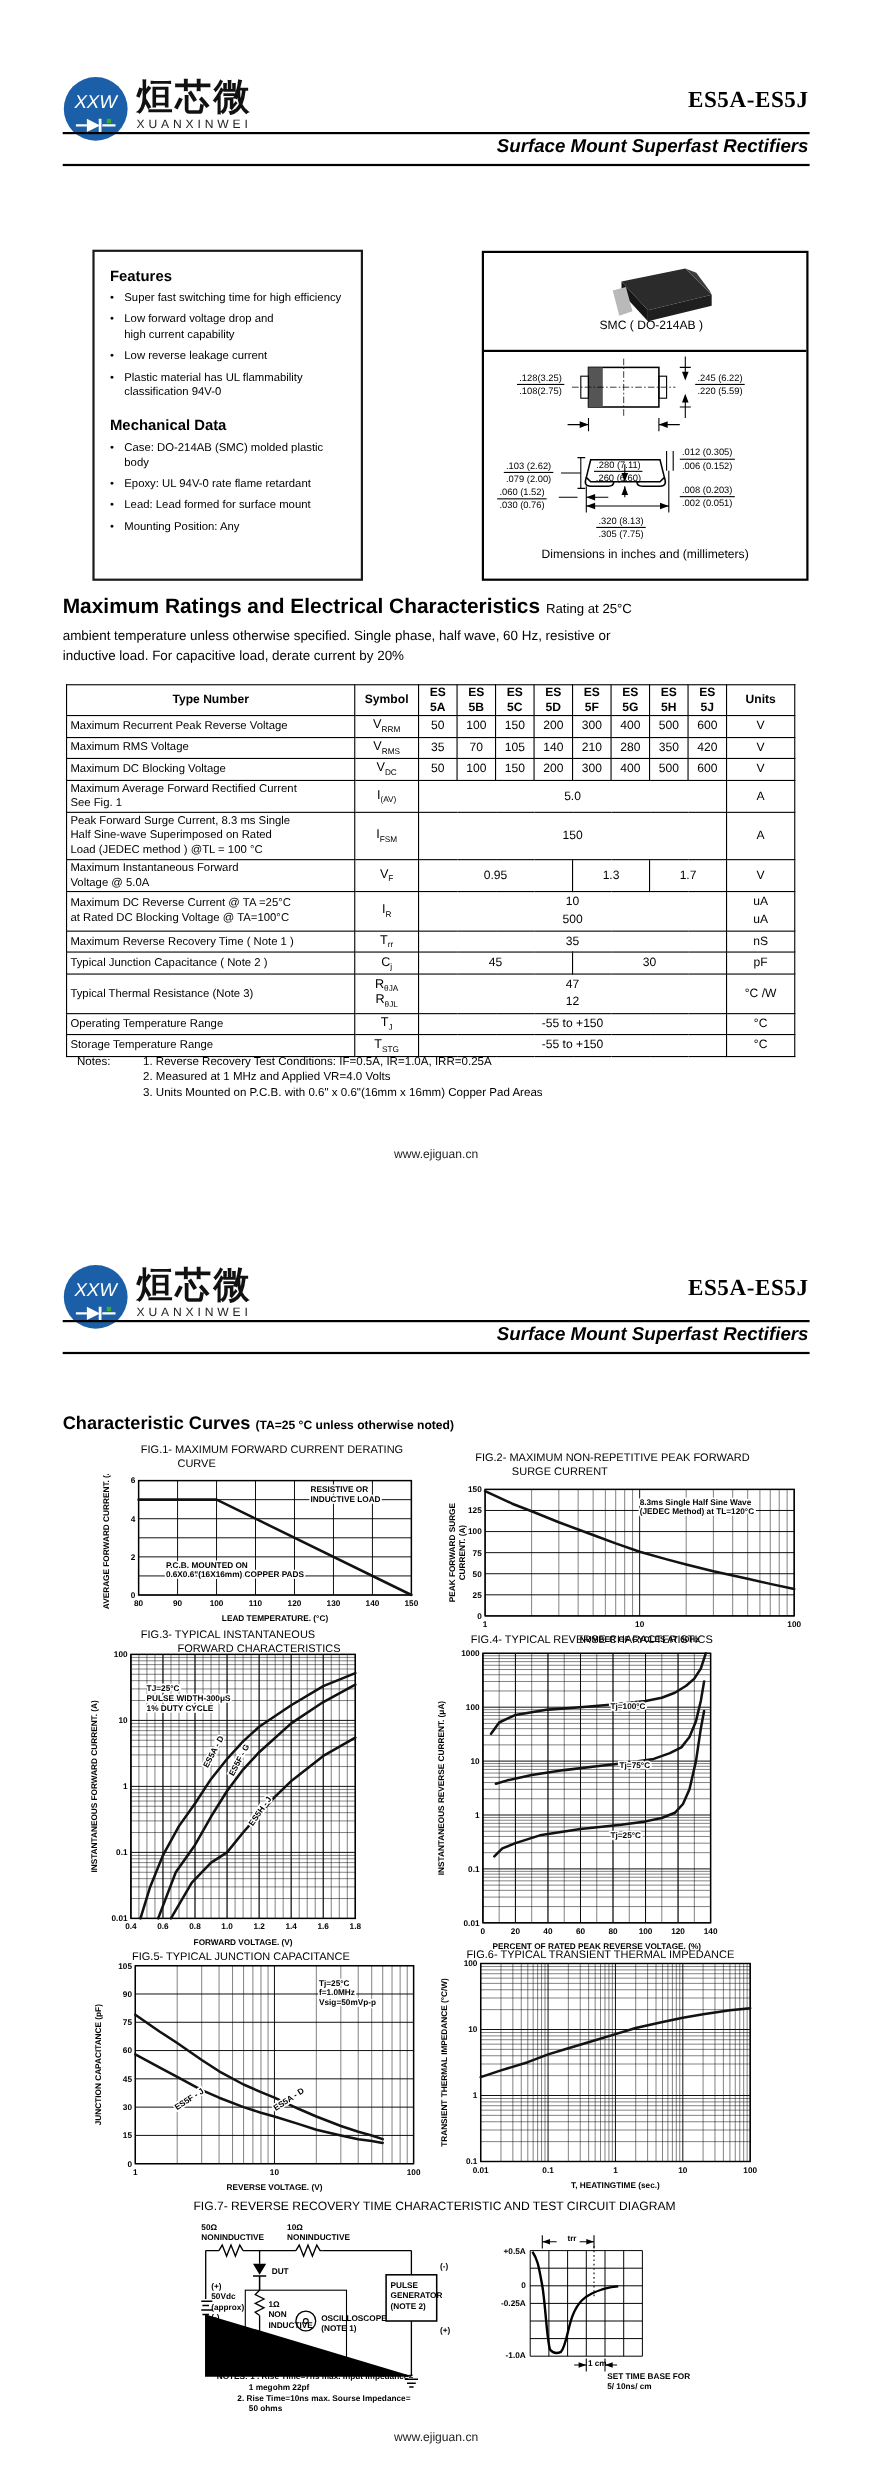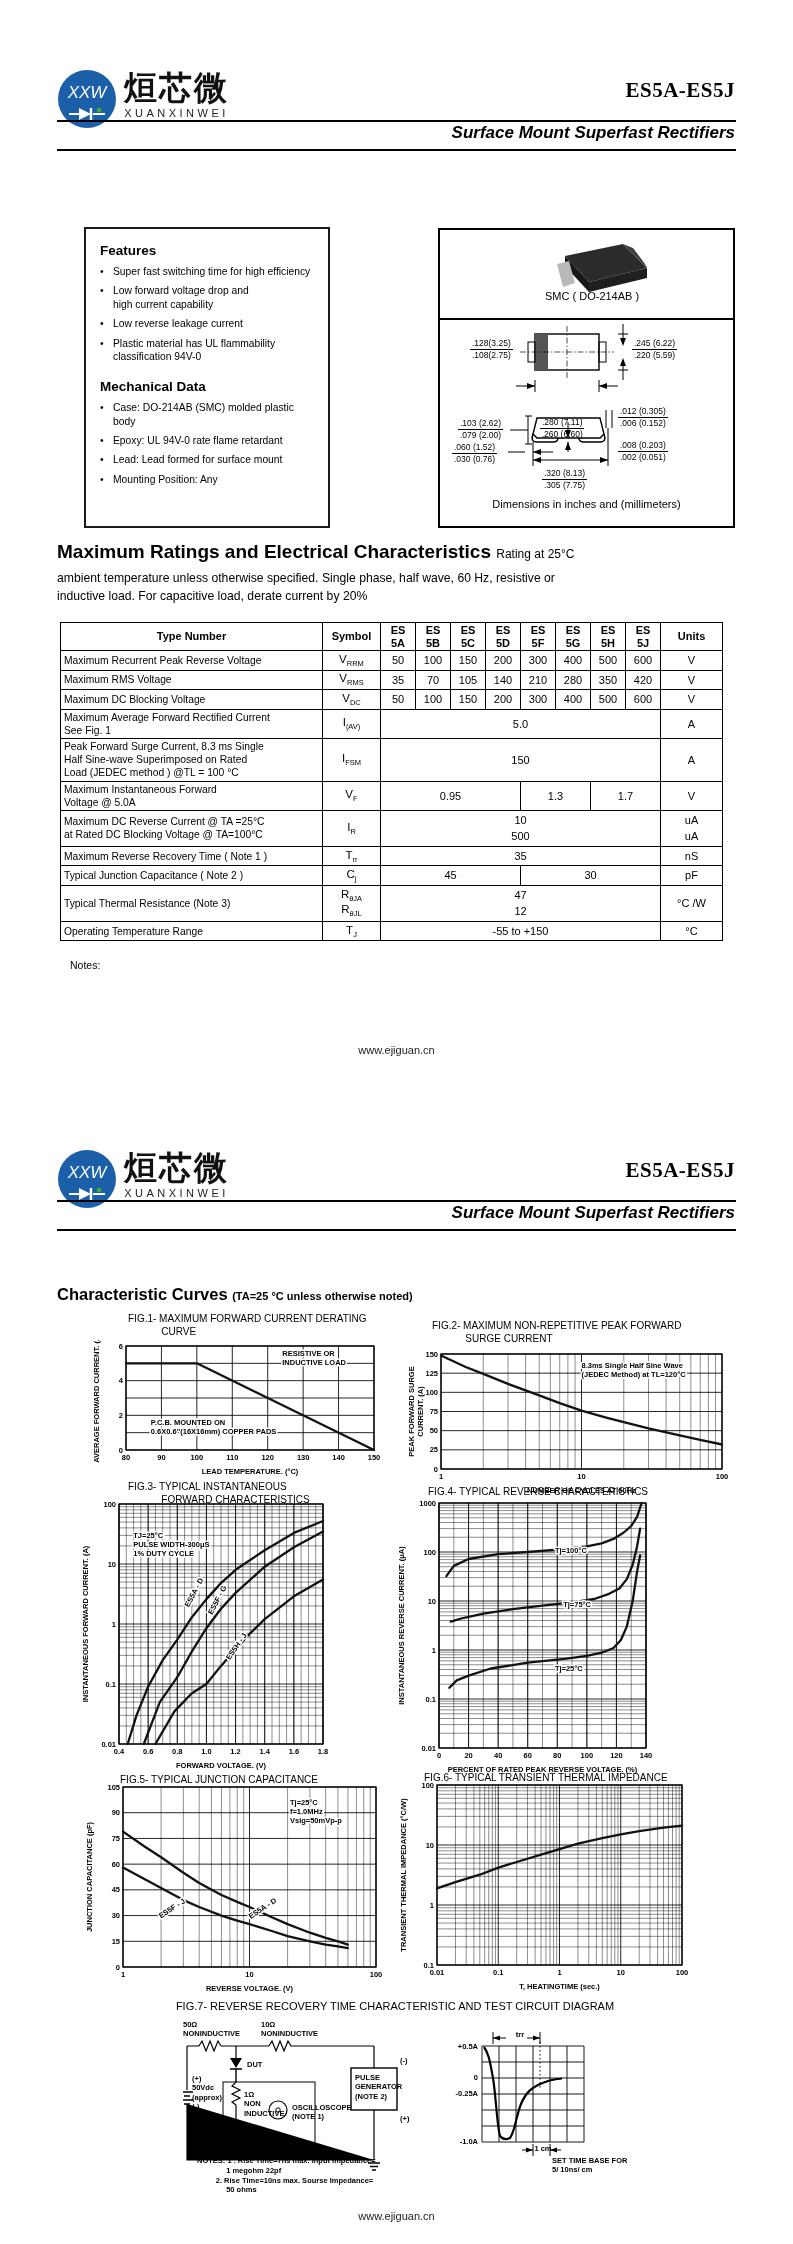--- a/index.html
+++ b/index.html
@@ -377,24 +377,37 @@
           <td class="unit">°C /W</td>
         </tr>
         <tr>
           <td class="lbl">Operating Temperature Range</td>
           <td class="sym">
             <div><span>T</span><sub>J</sub></div>
           </td>
           <td class="val" colspan="8">-55 to +150</td>
           <td class="unit">°C</td>
         </tr>
+        <tr>
+          <td class="lbl">Storage Temperature Range</td>
+          <td class="sym">
+            <div><span>T</span><sub>STG</sub></div>
+          </td>
+          <td class="val" colspan="8">-55 to +150</td>
+          <td class="unit">°C</td>
+        </tr>
       </tbody>
     </table>
   <div class="notes">
     <span class="nl">Notes:</span>
+    <div class="nlines">
+      <div>1. Reverse Recovery Test Conditions: IF=0.5A, IR=1.0A, IRR=0.25A</div>
+      <div>2. Measured at 1 MHz and Applied VR=4.0 Volts</div>
+      <div>3. Units Mounted on P.C.B. with 0.6" x 0.6"(16mm x 16mm) Copper Pad Areas</div>
+    </div>
   </div>
   <div class="footer f1">www.ejiguan.cn</div>
 
   <div class="header hdr2">
     <div class="logo">
       <div class="logo-circle">
         <span class="logo-xxw">XXW</span>
         <svg class="logo-diode" width="40" height="16" viewBox="0 0 40 16">
           <path d="M2,8 H12 M26,8 H38" stroke="#fff" stroke-width="2"></path>
           <polygon points="12,2 12,14 24,8" fill="#fff"></polygon>

